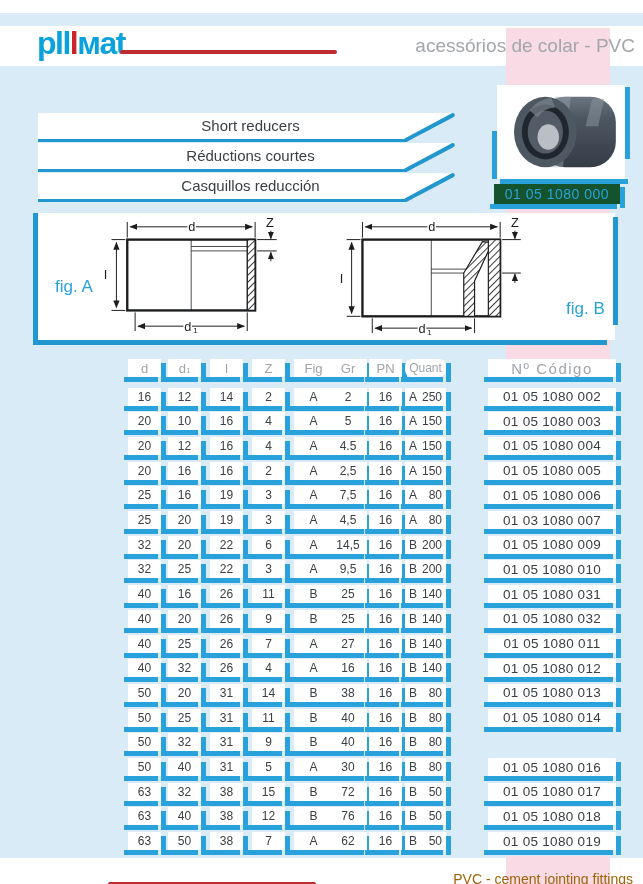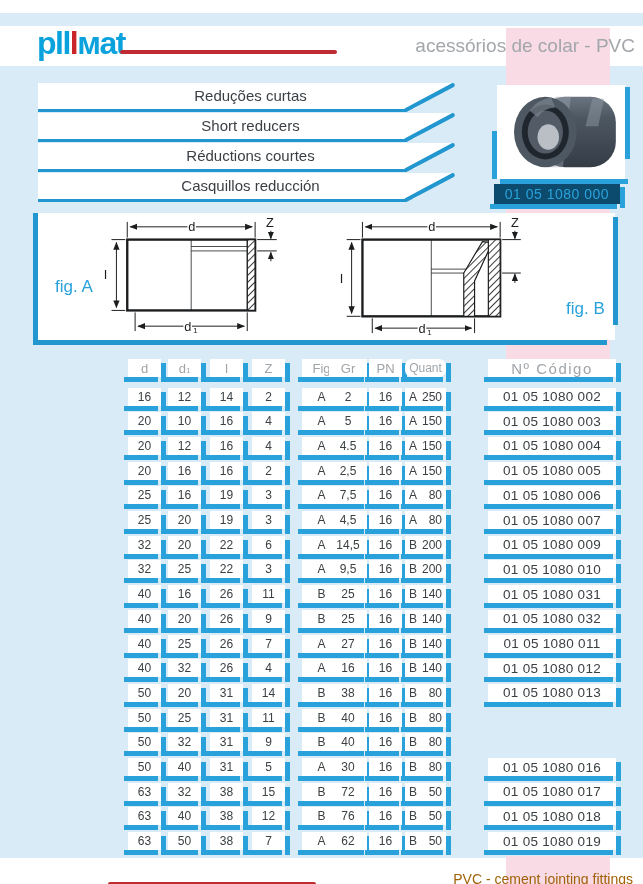--- a/index.html
+++ b/index.html
@@ -24,21 +24,21 @@
   .banner .rule { position:absolute; left:0; bottom:-3px; width:calc(100% - 46px); height:3.5px; background:#2196cf; }
   .banner .slash { position:absolute; left:calc(100% - 48px); bottom:-3px; width:57px; height:4px; background:#2196cf; border-radius:2px; transform:rotate(-28deg); transform-origin:2px 2px; }
   .banner .label { position:relative; display:block; padding-left:11px; line-height:25px; font-size:15px; color:#3a3f44; }
   .b1{top:70px} .b2{top:100px} .b3{top:130px} .b4{top:160px}
 
   
   .photo-box { position:absolute; left:497px; top:72px; width:128px; height:94px; background:#fff; z-index:2; }
   .photo-box .bar-b { position:absolute; left:3px; right:-3px; bottom:-5px; height:5px; background:#29a2db; }
   .photo-box .bar-r { position:absolute; right:-5px; top:2px; height:72px; width:5px; background:#29a2db; }
   .photo-box .bar-l { position:absolute; left:-5px; bottom:0px; height:48px; width:5px; background:#29a2db; }
-  .code-box { position:absolute; left:494px; top:171px; width:126px; height:20px; background:#0c4a6e; z-index:2;
+  .code-box { position:absolute; left:494px; top:171px; width:126px; height:20px; background:#14532d; z-index:2;
               display:flex; align-items:center; justify-content:center; color:#29a2db; font-size:14px; letter-spacing:0.5px; }
   .code-box::after { content:""; position:absolute; left:-4px; right:3px; bottom:-5px; height:5px; background:#29a2db; }
   .code-box::before{ content:""; position:absolute; right:-5px; top:3px; bottom:-4px; width:5px; background:#29a2db; }
 
   
   .drawings { position:absolute; left:38px; top:200px; width:577px; height:127px; background:#fff; z-index:2; }
   .drawings::before { content:""; position:absolute; left:-5px; top:0; bottom:-5px; width:5px; background:#2196cf; }
   .drawings::after  { content:""; position:absolute; left:-5px; right:8px; bottom:-5px; height:5px; background:#2196cf; }
   .drawings .rbar { position:absolute; right:-3px; top:4px; height:108px; width:5px; background:#2196cf; }
   .fig-label { position:absolute; color:#29a2db; font-size:17px; z-index:3; }
@@ -52,21 +52,21 @@
 
   
   .cell { position:absolute; top:0; height:18px; background:#fff; display:flex; align-items:center; justify-content:center;
           font-size:12px; color:#3b4043; }
   .cell::after { content:""; position:absolute; left:-4px; right:3px; bottom:-5px; height:5px; background:#29a2db; }
   .cell::before{ content:""; position:absolute; right:-5px; top:4px; bottom:-5px; width:5px; background:#29a2db; }
   .thead, .trow { position:absolute; left:0; width:643px; height:18px; z-index:2; }
   .thead { top:346px; }
   .thead .cell { color:#a0a5a9; font-size:13px; }
   .c-d{left:128px;width:33px} .c-d1{left:168px;width:33px} .c-i{left:210px;width:33px}
-  .c-z{left:252px;width:33px} .c-fig{left:302px;width:39px} .c-gr{left:329px;width:38px}
+  .c-z{left:252px;width:33px} .c-fig{left:294px;width:39px} .c-gr{left:329px;width:38px}
   .c-pn{left:369px;width:33px}
   .c-quant{left:405px;width:41px; justify-content:space-between; padding:0 4px;}
   .thead .c-quant{ font-size:12px; justify-content:center;border-radius:7px; }
   .c-code{left:488px;width:128px; font-size:13.5px; letter-spacing:0.3px;}
   .thead .c-code{ font-size:15px; letter-spacing:1.5px; }
   .sub { font-size:8px; align-self:flex-end; padding-bottom:2px; }
 
   
   .ftr-rule { position:absolute; left:108px; top:869px; width:208px; height:3.5px; background:#bf2b33; border-radius:2px; z-index:2; }
   .ftr-text { position:absolute; right:10px; top:858px; font-size:14px; font-weight:300; color:#a16207; z-index:2; }
@@ -78,26 +78,20 @@
 
   <div class="bg-blue"></div>
   <div class="hdr-band"></div>
   <div class="pink-band"></div>
   <div class="codecol-bg"></div>
 
   <div class="logo"><span>pl</span><span>l</span><span class="red">l</span><span>ᴍat</span></div>
   <div class="hdr-rule"></div>
   <div class="hdr-title">acessórios de colar - PVC</div>
 
-  <div class="banner b1">
-    <div class="bg"></div>
-    <div class="rule"></div>
-    <div class="slash"></div>
-    <span class="label">Reduções curtas</span>
-  </div>
   <div class="banner b2">
     <div class="bg"></div>
     <div class="rule"></div>
     <div class="slash"></div>
     <span class="label">Short reducers</span>
   </div>
   <div class="banner b3">
     <div class="bg"></div>
     <div class="rule"></div>
     <div class="slash"></div>
@@ -330,21 +324,21 @@
         <div class="cell c-d1">20</div>
         <div class="cell c-i">19</div>
         <div class="cell c-z">3</div>
         <div class="cell c-fig">A</div>
         <div class="cell c-gr">4,5</div>
         <div class="cell c-pn">16</div>
         <div class="cell c-quant">
           <span>A</span>
           <span>80</span>
         </div>
-        <div class="cell c-code">01 05 1080 007</div>
+        <div class="cell c-code">01 03 1080 007</div>
       </div>
 
       <div class="trow" style="top: 522.7px;">
         <div class="cell c-d">32</div>
         <div class="cell c-d1">20</div>
         <div class="cell c-i">22</div>
         <div class="cell c-z">6</div>
         <div class="cell c-fig">A</div>
         <div class="cell c-gr">14,5</div>
         <div class="cell c-pn">16</div>
@@ -450,20 +444,21 @@
         <div class="cell c-d1">25</div>
         <div class="cell c-i">31</div>
         <div class="cell c-z">11</div>
         <div class="cell c-fig">B</div>
         <div class="cell c-gr">40</div>
         <div class="cell c-pn">16</div>
         <div class="cell c-quant">
           <span>B</span>
           <span>80</span>
         </div>
+        <div class="cell c-code">01 05 1080 014</div>
       </div>
 
       <div class="trow" style="top: 720.3px;">
         <div class="cell c-d">50</div>
         <div class="cell c-d1">32</div>
         <div class="cell c-i">31</div>
         <div class="cell c-z">9</div>
         <div class="cell c-fig">B</div>
         <div class="cell c-gr">40</div>
         <div class="cell c-pn">16</div>

